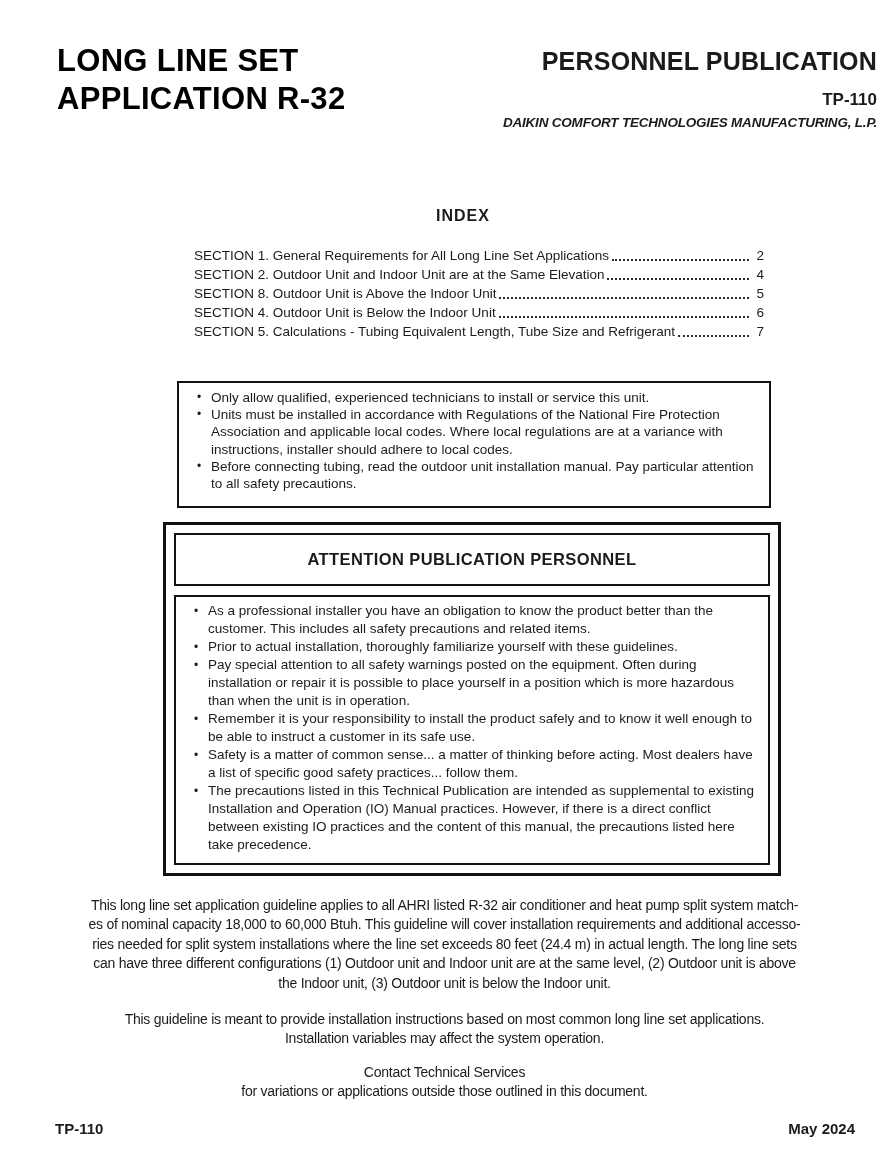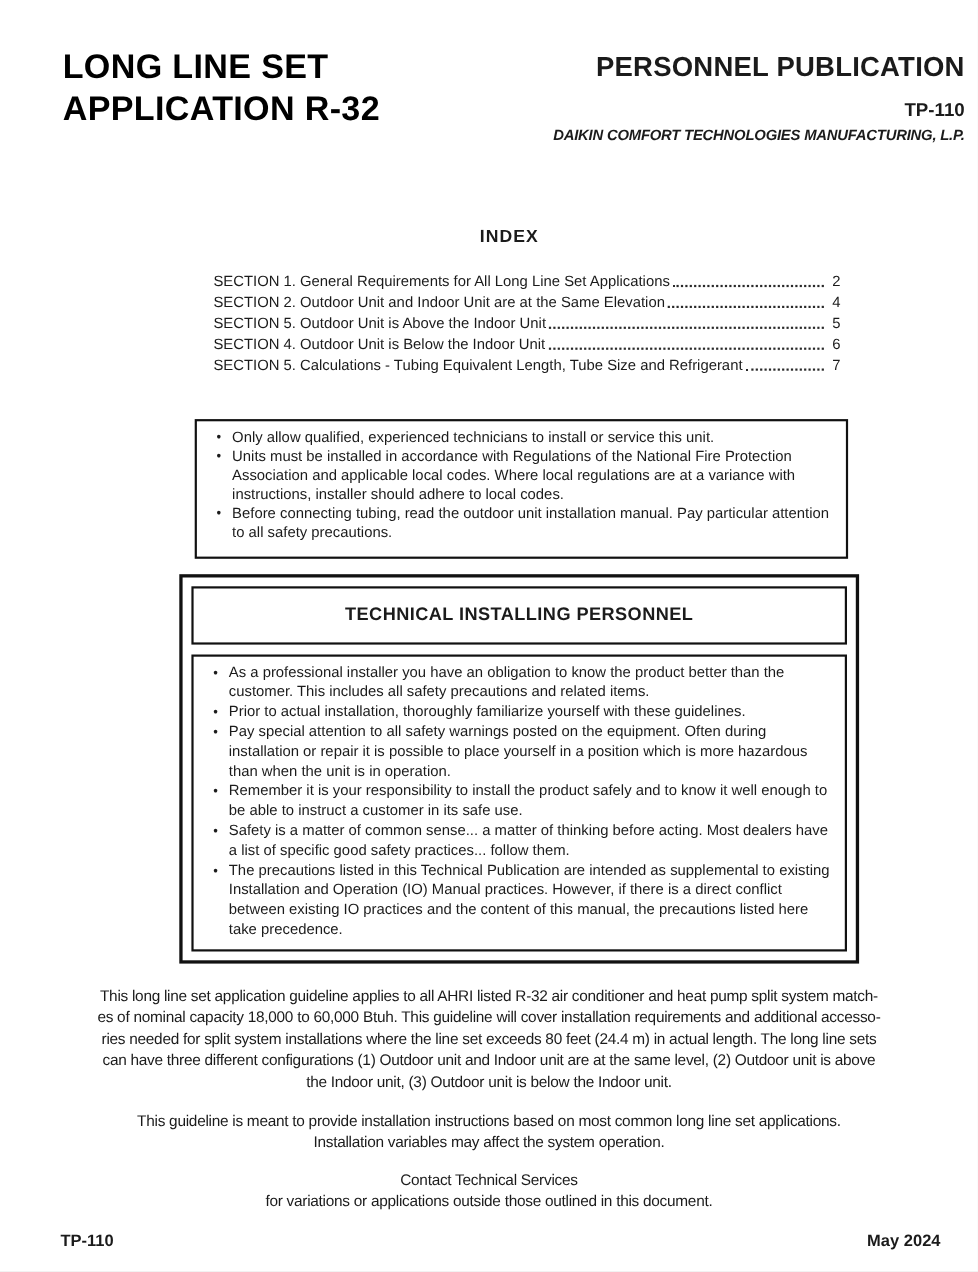--- a/index.html
+++ b/index.html
@@ -184,21 +184,21 @@
       <span class="ie-label">SECTION 1. General Requirements for All Long Line Set Applications</span>
       <span class="ie-dots"></span>
       <span class="ie-page">2</span>
     </div>
     <div class="index-entry">
       <span class="ie-label">SECTION 2. Outdoor Unit and Indoor Unit are at the Same Elevation</span>
       <span class="ie-dots"></span>
       <span class="ie-page">4</span>
     </div>
     <div class="index-entry">
-      <span class="ie-label">SECTION 5. Outdoor Unit is Above the Indoor Unit</span>
+      <span class="ie-label">SECTION 8. Outdoor Unit is Above the Indoor Unit</span>
       <span class="ie-dots"></span>
       <span class="ie-page">5</span>
     </div>
     <div class="index-entry">
       <span class="ie-label">SECTION 4. Outdoor Unit is Below the Indoor Unit</span>
       <span class="ie-dots"></span>
       <span class="ie-page">6</span>
     </div>
     <div class="index-entry">
       <span class="ie-label">SECTION 5. Calculations - Tubing Equivalent Length, Tube Size and Refrigerant</span>
@@ -216,21 +216,21 @@
       <span class="bullet-glyph">•</span>
       <span class="bullet-text">Units must be installed in accordance with Regulations of the National Fire Protection Association and applicable local codes.  Where local regulations are at a variance with instructions, installer should adhere to local codes.</span>
     </div>
     <div class="bullet-item">
       <span class="bullet-glyph">•</span>
       <span class="bullet-text">Before connecting tubing, read the outdoor unit installation manual. Pay particular attention to all safety precautions.</span>
     </div>
   </div>
 
   <div class="attention-outer">
-    <div class="attention-title-box">TECHNICAL INSTALLING PERSONNEL</div>
+    <div class="attention-title-box">ATTENTION PUBLICATION PERSONNEL</div>
     <div class="attention-content-box">
       <div class="bullet-item">
         <span class="bullet-glyph">•</span>
         <span class="bullet-text">As a professional installer you have an obligation to know the product better than the customer. This includes all safety precautions and related items.</span>
       </div>
       <div class="bullet-item">
         <span class="bullet-glyph">•</span>
         <span class="bullet-text">Prior to actual installation, thoroughly familiarize yourself with these guidelines.</span>
       </div>
       <div class="bullet-item">

